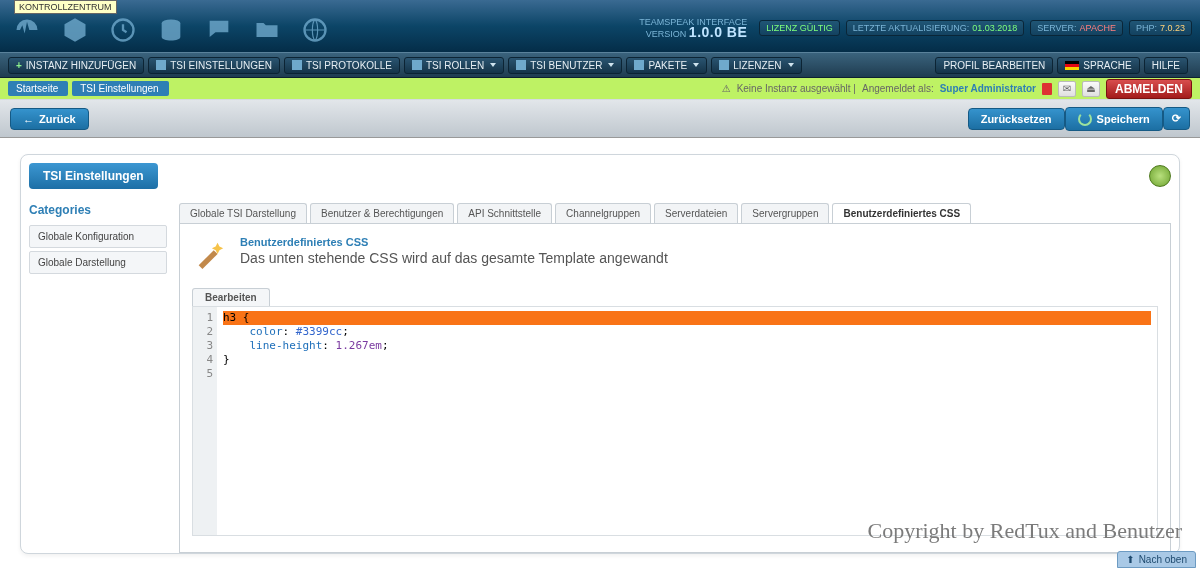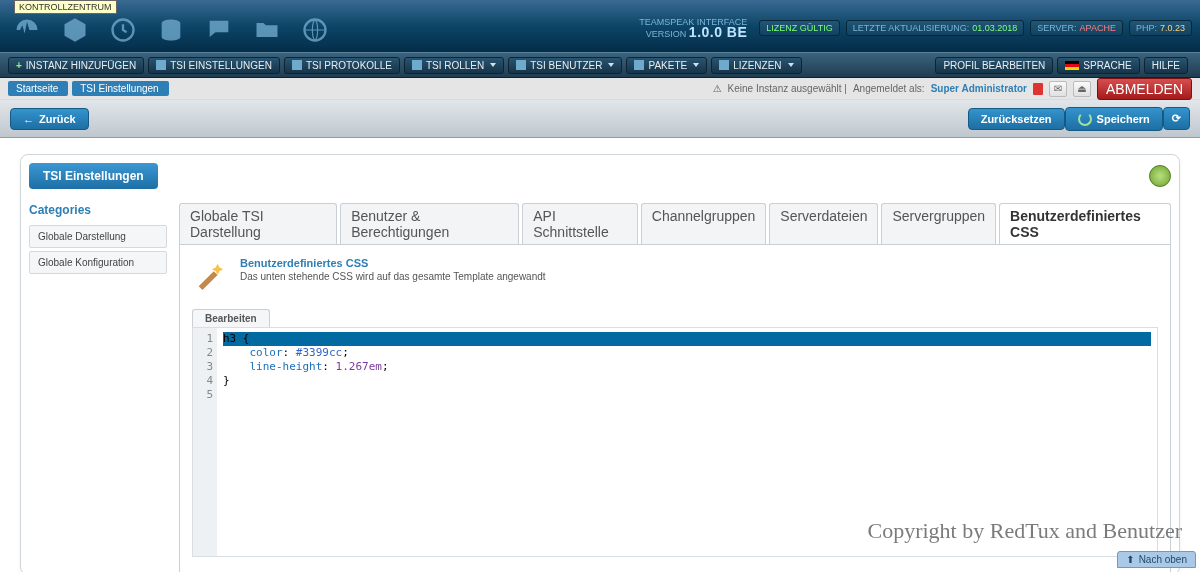--- a/index.html
+++ b/index.html
@@ -19,28 +19,28 @@
 .big-icon svg { width: 28px; height: 28px; fill: #6fa9cc; }
 
 .menu-bar { height: 26px; background: linear-gradient(to bottom,#3a637d,#1f3c50); border-top:1px solid #5a829b; border-bottom:1px solid #0d2130; display:flex; align-items:center; padding:0 8px; }
 .menu-btn { display:inline-flex; align-items:center; gap:4px; background:linear-gradient(to bottom,#2a5470,#153449); border:1px solid #0c2434; border-radius:3px; color:#e6eef3; font-size:10px; padding:2px 7px; margin-right:4px; cursor:pointer; }
 .menu-btn .drop { width:0; height:0; border-left:3px solid transparent; border-right:3px solid transparent; border-top:4px solid #cfe3ee; margin-left:2px; }
 .menu-btn .mi { width:10px; height:10px; display:inline-block; background:#6fa9cc; }
 .menu-spacer { flex:1; }
 .menu-btn .plus { color:#8df28d; font-weight:bold; }
 .menu-btn .flag { width:14px; height:9px; background:linear-gradient(to bottom,#000 0 33%,#e30613 33% 66%,#f8d400 66% 100%); display:inline-block; }
 
-.crumb-bar { height:22px; background:#e5e5e5; border-bottom:1px solid #d5dbe0; display:flex; align-items:center; padding:0 8px; }
+.crumb-bar { height:22px; background:#bef264; border-bottom:1px solid #d5dbe0; display:flex; align-items:center; padding:0 8px; }
 .crumb { background:#2e7fb5; color:#fff; font-size:10px; padding:2px 10px 2px 8px; border-radius:2px; margin-right:4px; position:relative; cursor:pointer; }
 .crumb-spacer { flex:1; }
 .crumb-right { display:flex; align-items:center; gap:6px; font-size:10px; color:#666; }
 .crumb-right .sa { color:#2e7fb5; font-weight:bold; }
 .crumb-right .shield { width:10px; height:12px; background:#d33; display:inline-block; border-radius:1px; }
 .ic-btn { width:18px; height:16px; background:linear-gradient(to bottom,#fafafa,#e0e0e0); border:1px solid #bbb; border-radius:2px; cursor:pointer; display:inline-flex; align-items:center; justify-content:center; font-size:10px; color:#666; }
-.logout { background:linear-gradient(to bottom,#d84e4e,#a31b1b); color:#fff; border:1px solid #7a1010; border-radius:3px; padding:2px 8px; font-size:14px; cursor:pointer; }
+.logout { background:linear-gradient(to bottom,#d84e4e,#a31b1b); color:#fff; border:1px solid #7a1010; border-radius:3px; padding:2px 8px; font-size:12px; cursor:pointer;font-weight:bold; }
 
 .action-bar { height:38px; background:linear-gradient(to bottom,#e2e6ea,#bfc7ce); border-bottom:1px solid #999; display:flex; align-items:center; padding:0 10px; }
 .ab-btn { display:inline-flex; align-items:center; gap:5px; background:linear-gradient(to bottom,#3593cd,#1c6fa3); border:1px solid #155a85; color:#fff; font-size:11px; font-weight:bold; padding:4px 12px; border-radius:4px; cursor:pointer; }
 .ab-btn .arrow { color:#fff; }
 .ab-btn.icon-only { padding:4px 8px; }
 .ab-btn .refresh-ic { width:14px; height:14px; border:2px solid #9de29d; border-radius:50%; border-top-color:transparent; display:inline-block; }
 .ab-spacer { flex:1; }
 
 .page-body { padding:16px 20px 0; background:#fff; }
 .panel { border:1px solid #cfd6dc; border-radius:8px; background:#fff; padding:8px 8px 0; box-shadow:0 2px 4px rgba(0,0,0,.06); }
@@ -48,35 +48,35 @@
 .panel-title { background:linear-gradient(to bottom,#3c97d2,#1d6fa6); color:#fff; font-weight:bold; font-size:12px; padding:6px 14px; border-radius:4px; display:inline-block; }
 .panel-gear { margin-left:auto; width:22px; height:22px; border-radius:50%; background:radial-gradient(circle,#b9e07e,#6ca22e); border:1px solid #4f7a1e; }
 
 .panel-body { display:flex; margin-top:14px; gap:12px; }
 .cats { width:138px; }
 .cats-title { color:#2e7fb5; font-weight:bold; font-size:12px; margin-bottom:8px; }
 .cat-item { border:1px solid #d4d9de; background:#f4f6f8; padding:5px 8px; font-size:10px; color:#444; margin-bottom:3px; border-radius:2px; cursor:pointer; }
 
 .main-col { flex:1; }
 .tabs { display:flex; gap:3px; }
-.tab { background:#f2f4f6; border:1px solid #c8cfd5; border-bottom:none; padding:4px 10px; font-size:14px; color:#555; border-radius:3px 3px 0 0; cursor:pointer; }
+.tab { background:#f2f4f6; border:1px solid #c8cfd5; border-bottom:none; padding:4px 10px; font-size:10px; color:#555; border-radius:3px 3px 0 0; cursor:pointer; }
 .tab.active { background:#fff; font-weight:bold; color:#333; }
 .tab-pane { border:1px solid #c8cfd5; background:#fff; padding:12px; min-height:330px; }
 .sect-head { display:flex; gap:12px; align-items:flex-start; margin-bottom:10px; }
 .wand { width:36px; height:36px; display:flex; align-items:center; justify-content:center; }
 .wand svg { width:34px; height:34px; }
 .sect-title { color:#2e7fb5; font-weight:bold; font-size:11px; }
-.sect-desc { color:#555; font-size:10px; margin-top:2px; }
+.sect-desc { color:#555; font-size:14px; margin-top:2px; }
 .edit-tab { display:inline-block; margin-top:6px; background:#f4f6f8; border:1px solid #c8cfd5; border-bottom:none; padding:3px 12px; font-size:10px; color:#555; border-radius:3px 3px 0 0;font-weight:bold; }
 .editor { border:1px solid #d9dee2; background:#fff; display:flex; font-family:Consolas,monospace; font-size:11px; height:230px; }
 .gutter { width:24px; background:#eef1f3; color:#888; text-align:right; padding:4px 4px 0 0; }
 .gutter div { height:14px; line-height:14px; }
 .code { flex:1; padding:4px 6px 0; }
 .code .line { height:14px; line-height:14px; white-space:pre; }
-.code .line.hl { background:#0369a1; }
+.code .line.hl { background:#f97316; }
 .kw { color:#1e6fba; }
 .hex { color:#3366cc; }
 .num { color:#7a3aa0; }
 
 .copyright { position:absolute; right:18px; bottom:28px; font-size:22px; color:#7b7b7b; font-family:Georgia,serif; }
 .to-top { position:absolute; right:4px; bottom:4px; background:#a9c9e6; border:1px solid #6d9bc2; color:#1e4a6e; font-size:10px; padding:2px 8px; border-radius:3px 3px 0 0; cursor:pointer; display:flex; align-items:center; gap:4px; }
 .to-top .up { color:#1e4a6e; }
 </style>
 </head>
 <body>
@@ -224,22 +224,22 @@
 
 <div class="page-body">
   <div class="panel">
     <div class="panel-head-row">
       <span class="panel-title">TSI Einstellungen</span>
       <span class="panel-gear"></span>
     </div>
     <div class="panel-body">
       <div class="cats">
         <div class="cats-title">Categories</div>
+        <div class="cat-item">Globale Konfiguration</div>
         <div class="cat-item">Globale Darstellung</div>
-        <div class="cat-item">Globale Konfiguration</div>
       </div>
       <div class="main-col">
         <div class="tabs">
           <div class="tab">Globale TSI Darstellung</div>
           <div class="tab">Benutzer &amp; Berechtigungen</div>
           <div class="tab">API Schnittstelle</div>
           <div class="tab">Channelgruppen</div>
           <div class="tab">Serverdateien</div>
           <div class="tab">Servergruppen</div>
           <div class="tab active">Benutzerdefiniertes CSS</div>

